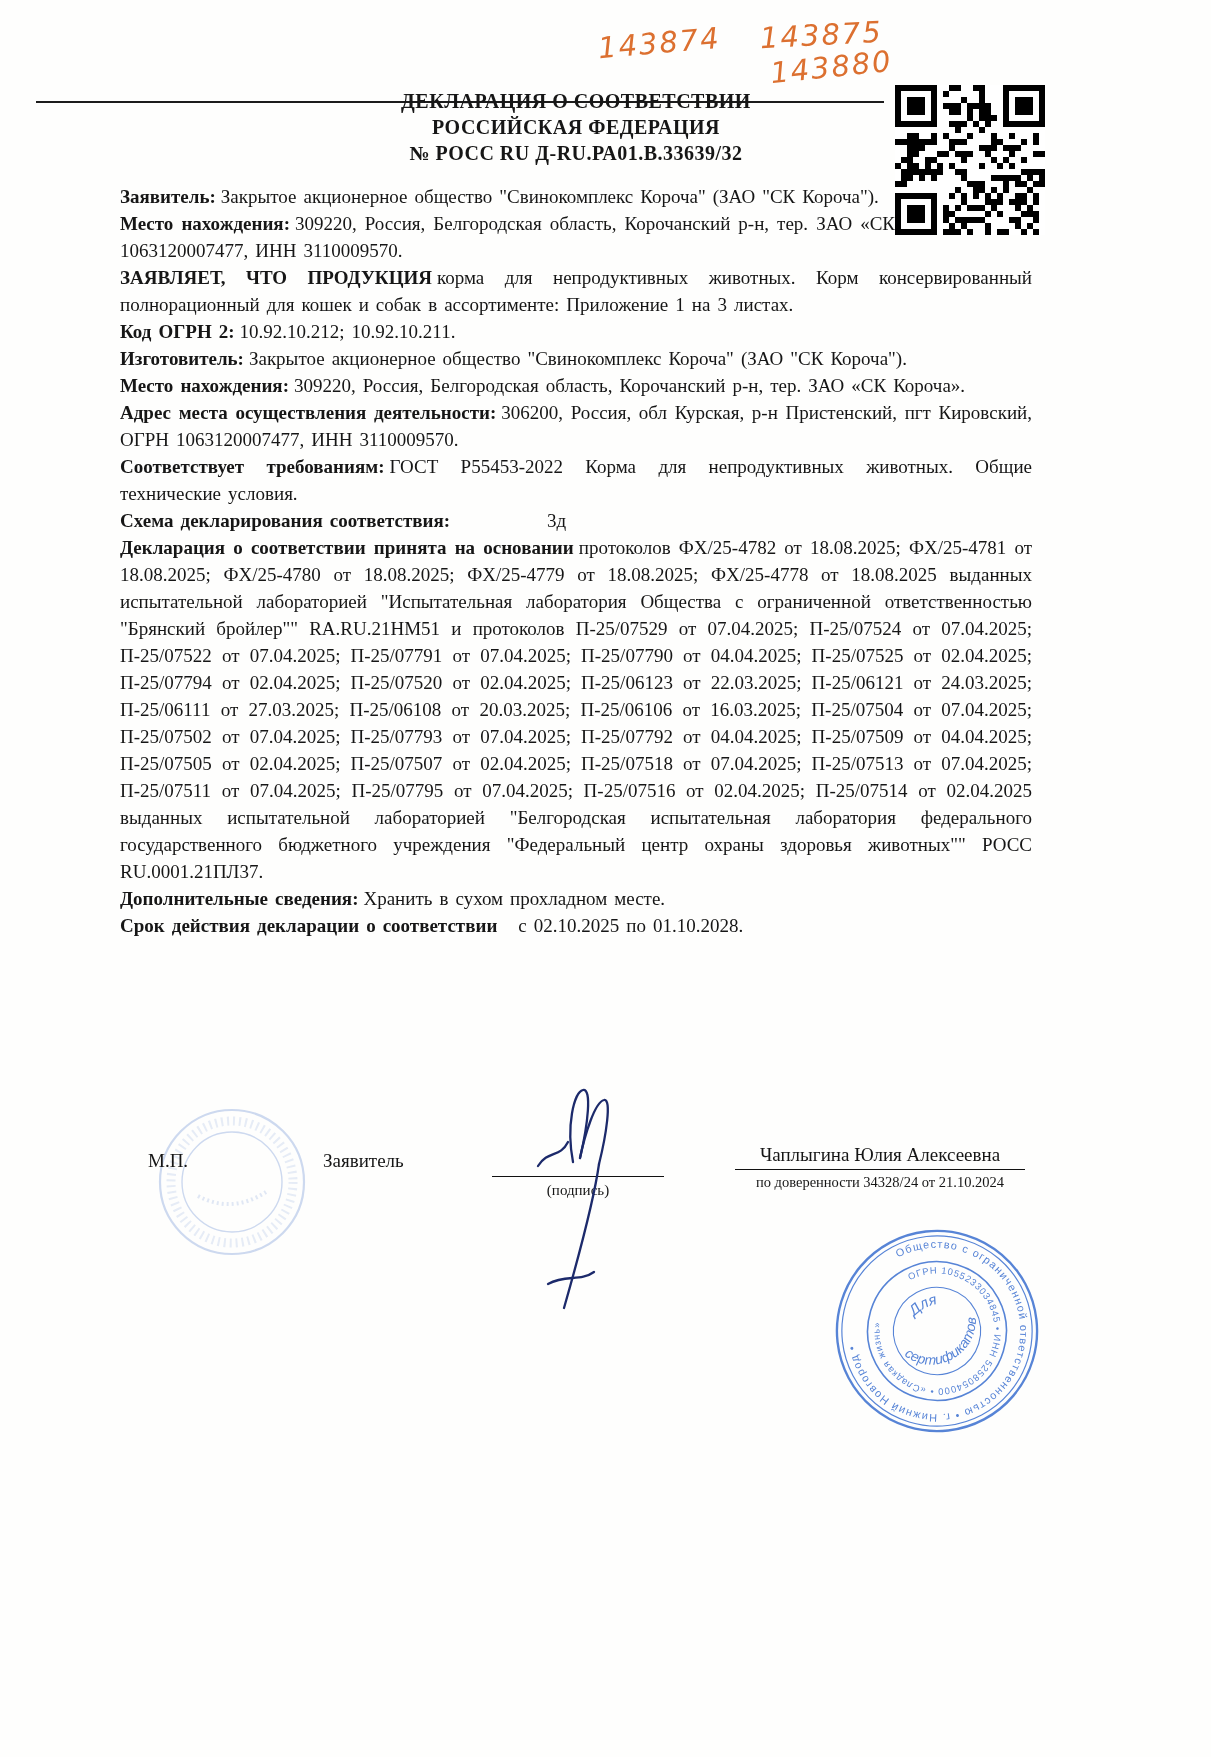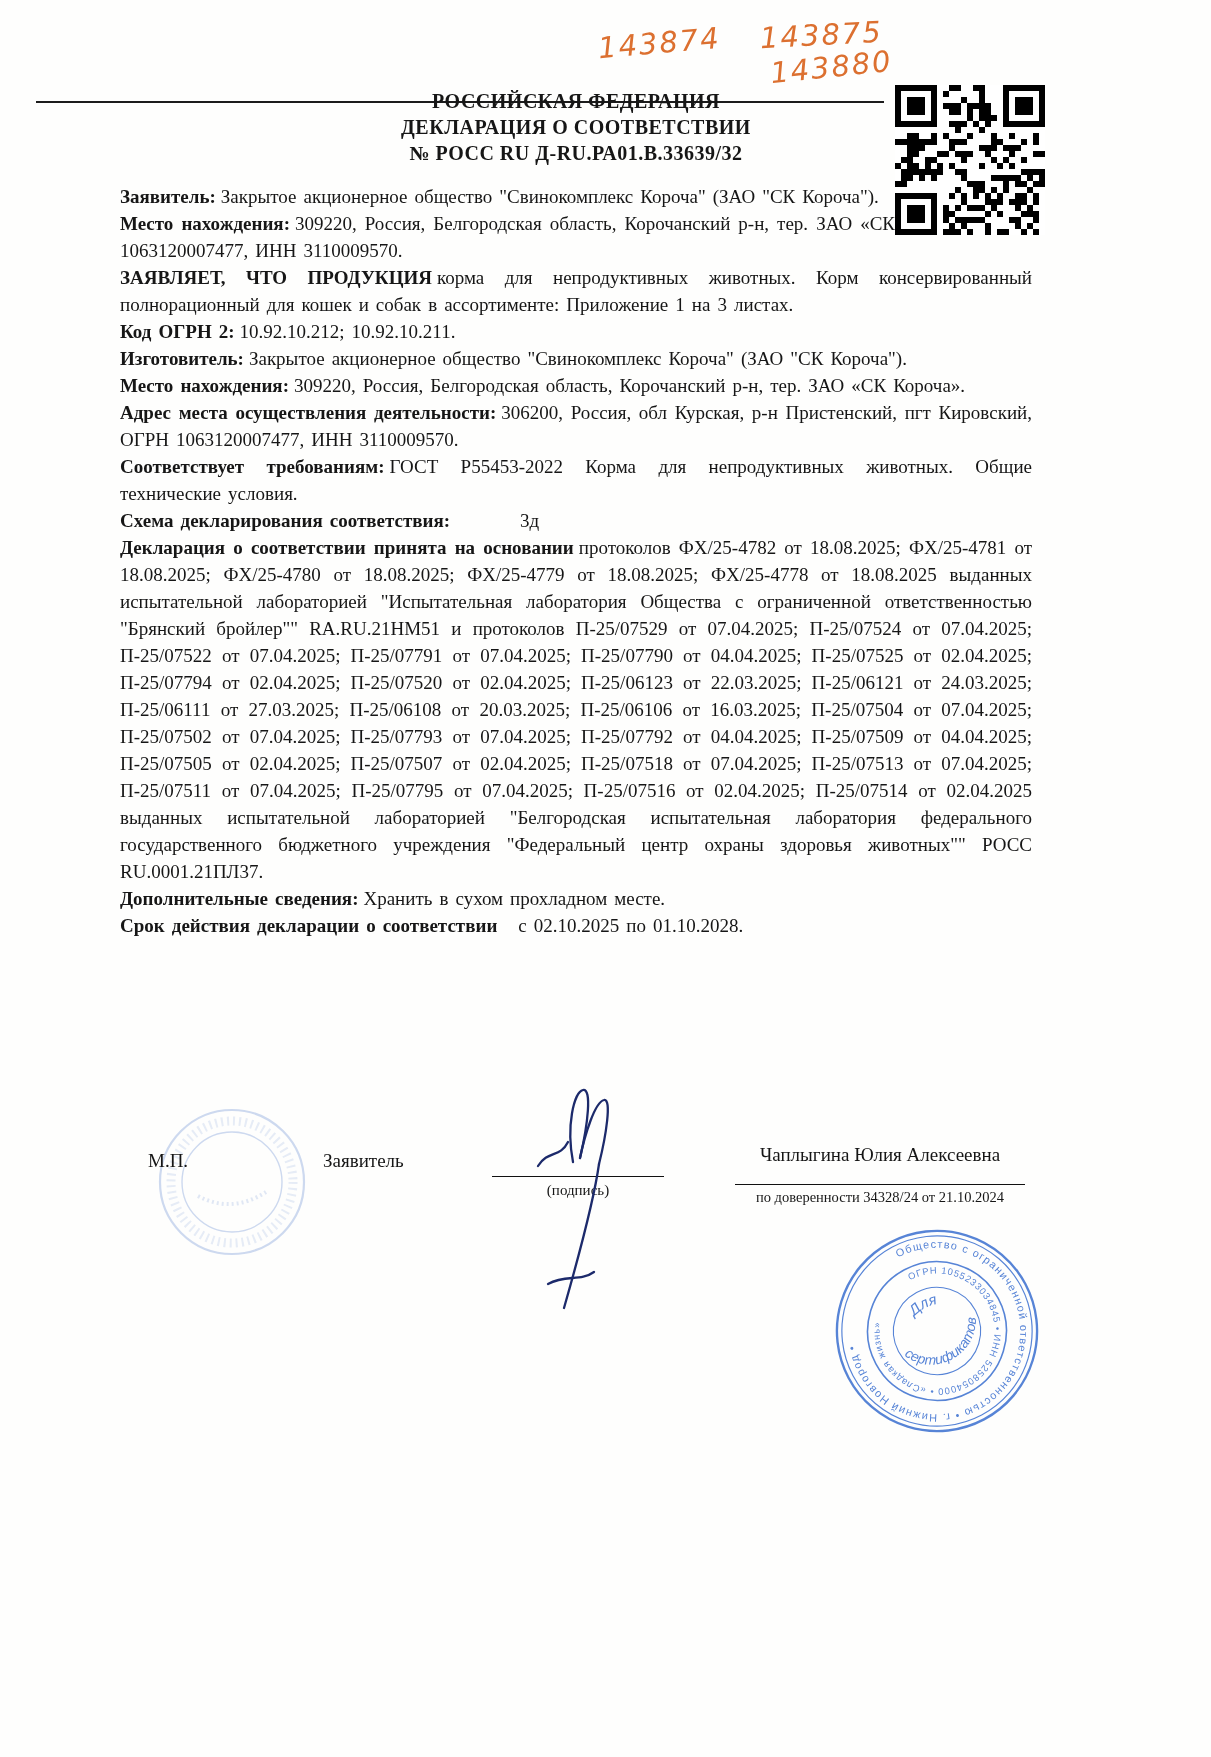--- a/index.html
+++ b/index.html
@@ -9,37 +9,37 @@
     background:#fefefdff; overflow:hidden; color:#161616;
     font-family:"Liberation Serif","DejaVu Serif",serif;
   }
   .topline { position:absolute; left:36px; top:101px; width:848px; height:2px; background:#1c1c1c; }
   .content { position:absolute; left:120px; top:88px; width:912px; }
   .hdr { position:relative; z-index:1; text-align:center; font-weight:bold; font-size:20px; line-height:26px; }
   .hdr div { letter-spacing:0.5px; }
   .body-block { margin-top:17px; }
   .para { text-align:justify; font-size:19px; line-height:27px; word-spacing:0.12em; }
   .para b { font-weight:bold; margin-right:5px; }
-  .gap-lg { margin-left:65px; }
+  .gap-lg { margin-left:92px; }
   .gap-sm { margin-left:16px; }
   .hw {
     position:absolute; color:#dc7030; font-family:"DejaVu Sans",sans-serif;
     font-style:italic; font-size:29px; letter-spacing:2px; font-weight:500; z-index:2;
   }
   .hw1 { left:598px; top:26px; transform:rotate(-5deg); }
   .hw2 { left:760px; top:18px; transform:rotate(-3deg); }
   .hw3 { left:770px; top:50px; transform:rotate(-6deg); }
   .qr { position:absolute; left:895px; top:85px; width:150px; height:150px; z-index:2; }
   .sig-mp { position:absolute; left:148px; top:1150px; font-size:19px; z-index:3;text-align:right; }
   .sig-applicant { position:absolute; left:323px; top:1150px; font-size:19px; }
   .sig-line { position:absolute; left:492px; top:1176px; width:172px; border-top:1.6px solid #111; }
   .sig-caption { position:absolute; left:492px; top:1182px; width:172px; text-align:center; font-size:15px; }
   .sig-svg { position:absolute; left:480px; top:1062px; z-index:2; }
   .signer { position:absolute; left:735px; top:1144px; width:290px; text-align:center; }
-  .signer-name { font-size:19px; border-bottom:1.6px solid #111; padding-bottom:18px; }
+  .signer-name { font-size:19px; border-bottom:1.6px solid #111; padding-bottom:3px; }
   .signer-attorney { font-size:14.5px; margin-top:4px; }
   .stamp-left { position:absolute; left:150px; top:1100px; opacity:0.33; z-index:1; }
   .stamp-right { position:absolute; left:828px; top:1222px; opacity:0.85; z-index:2; }
   .statement { position:absolute; left:120px; top:1396px; width:912px; text-align:justify;
                font-size:19.5px; line-height:29.5px; word-spacing:0.18em; }
   .statement b { font-weight:bold; margin-right:6px; }
   svg text { font-family:"Liberation Sans","DejaVu Sans",sans-serif; }
 </style>
 </head>
 <body>
@@ -256,22 +256,22 @@
           <rect x="102" y="144" width="6" height="6"></rect>
           <rect x="108" y="144" width="6" height="6"></rect>
           <rect x="126" y="144" width="6" height="6"></rect>
           <rect x="138" y="144" width="6" height="6"></rect>
         </g>
     </g>
   </svg>
 
   <div class="content">
     <div class="hdr">
+      <div>ДЕКЛАРАЦИЯ О СООТВЕТСТВИИ</div>
       <div>РОССИЙСКАЯ ФЕДЕРАЦИЯ</div>
-      <div>ДЕКЛАРАЦИЯ О СООТВЕТСТВИИ</div>
       <div>№ РОСС RU Д-RU.РА01.В.33639/32</div>
     </div>
 
     <div class="body-block">
       <p class="para">
         <b>Заявитель:</b><span>Закрытое акционерное общество "Свинокомплекс Короча" (ЗАО "СК Короча").</span>
       </p>
       <p class="para">
         <b>Место нахождения:</b><span>309220, Россия, Белгородская область, Корочанский р-н, тер. ЗАО «СК Короча», ОГРН 1063120007477, ИНН 3110009570.</span>
       </p>

